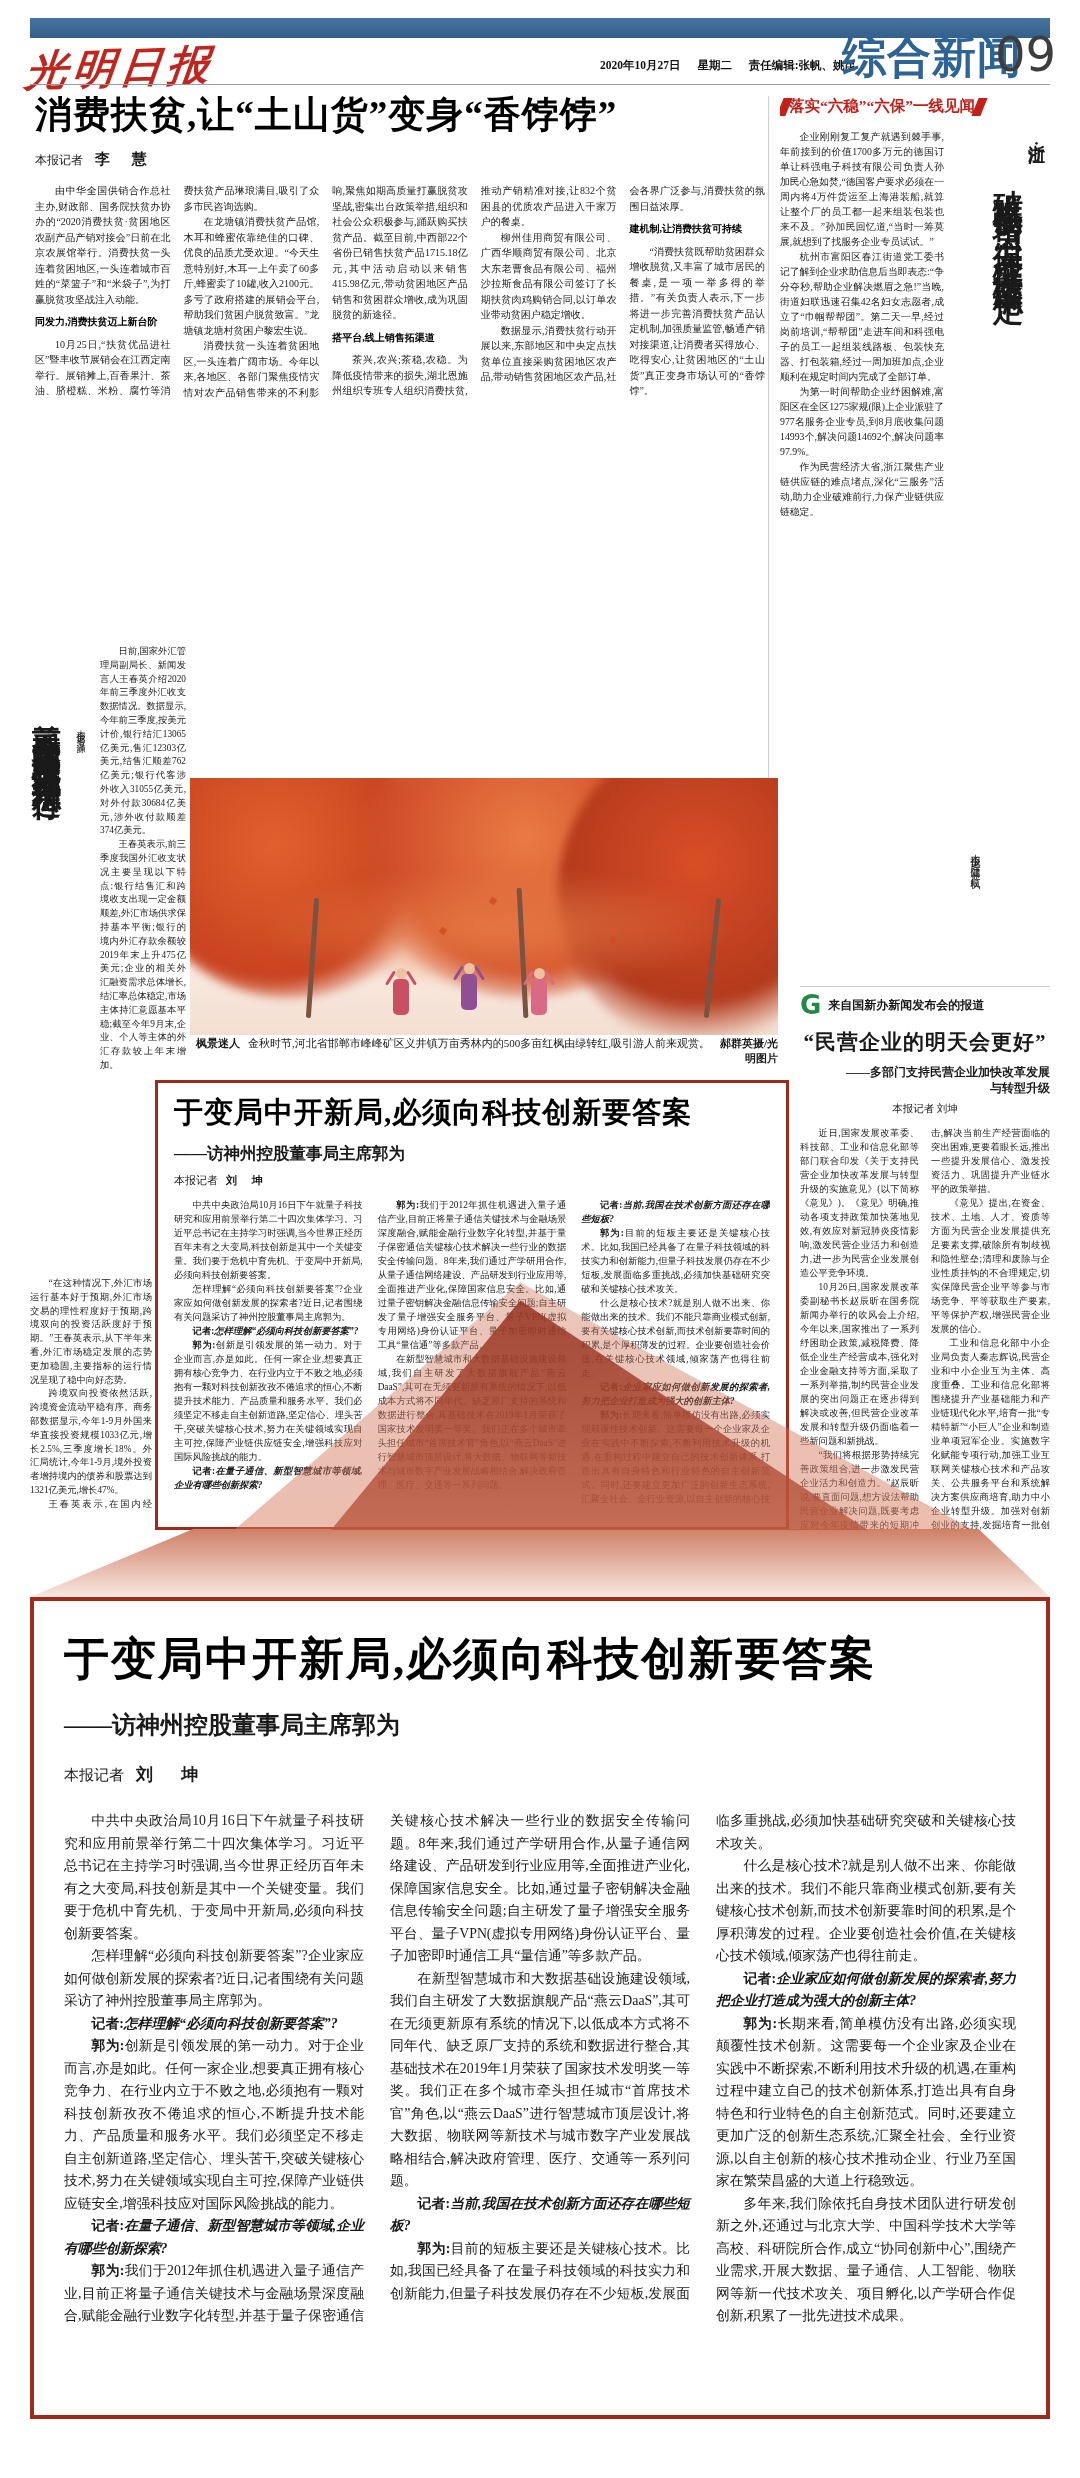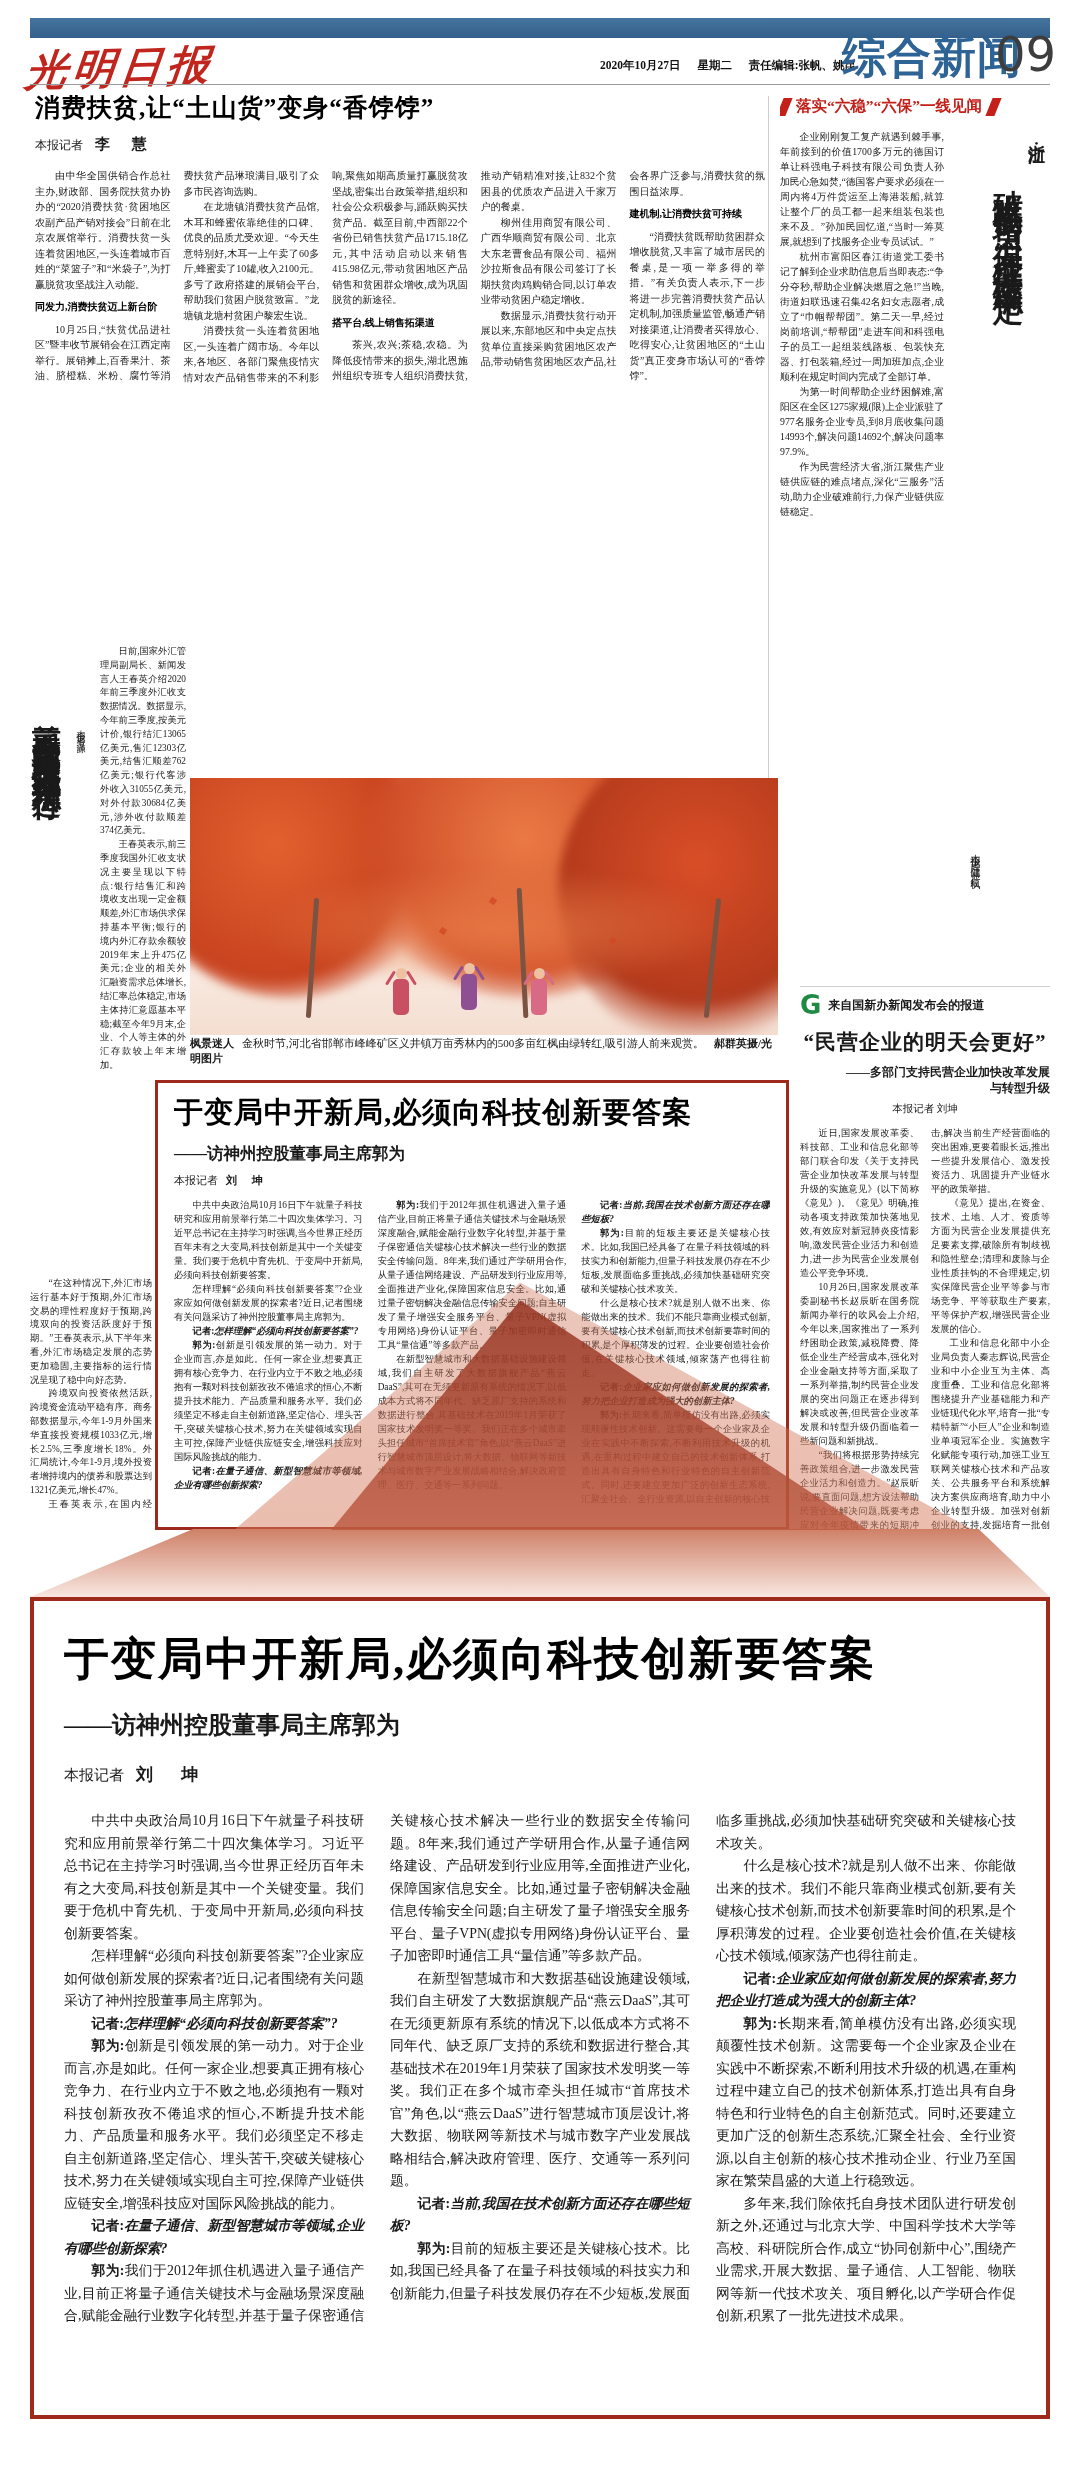--- a/index.html
+++ b/index.html
@@ -18,29 +18,29 @@
   .pagenum{position:absolute;left:995px;top:26px;font-size:48px;color:#3d3d3d;
            font-family:"DejaVu Sans",sans-serif;}
   .head-rule{position:absolute;left:30px;top:84px;width:1020px;height:1px;background:#9b9b9b;}
   
   .para{margin:0;text-indent:2em;}
   .para-h{font-weight:900;text-indent:0;margin:7px 0;color:#000;}
   .para-q{font-weight:bold;font-style:italic;}
   .para-q .lead,.para-a .lead{font-weight:900;font-style:normal;}
   
   .main-art{position:absolute;left:35px;top:92px;width:730px;height:682px;overflow:hidden;}
-  .main-headline{font-size:25px;font-weight:900;letter-spacing:1px;line-height:1.25;color:#000;}
+  .main-headline{font-size:37px;font-weight:900;letter-spacing:1px;line-height:1.25;color:#000;}
   .main-byline{margin-top:12px;font-size:12px;}
   .main-byline .name{font-size:15px;font-weight:bold;letter-spacing:9px;margin-left:12px;text-align:right;}
   .main-body{margin-top:14px;height:560px;column-count:5;column-gap:13px;
              font-size:10px;line-height:15.5px;text-align:justify;overflow:hidden;}
   .vrule-main{position:absolute;left:768px;top:96px;width:1px;height:884px;background:#cfcfcf;}
   
   .zj{position:absolute;left:780px;top:96px;width:270px;height:884px;overflow:hidden;}
-  .zj-label{display:flex;align-items:center;gap:7px;color:#c3201a;font-weight:900;
+  .zj-label{display:flex;align-items:center;color:#c3201a;font-weight:900;
             font-size:15.5px;margin-bottom:12px;}
   .slash{width:9px;height:18px;background:#c3201a;transform:skew(-22deg);}
   .zj-head{float:right;width:98px;height:748px;position:relative;margin-left:8px;}
   .zj-kicker{position:absolute;right:2px;top:2px;writing-mode:vertical-rl;text-orientation:upright;
              font-size:17px;font-weight:900;letter-spacing:2px;}
   .zj-big{position:absolute;right:26px;top:36px;writing-mode:vertical-rl;
           font-size:30px;font-weight:900;letter-spacing:6px;line-height:1.05;height:705px;}
   .zj-byline{position:absolute;right:68px;bottom:4px;writing-mode:vertical-rl;font-size:10px;letter-spacing:2px;}
   .zj-body{font-size:9.8px;line-height:15px;text-align:justify;}
   
@@ -67,21 +67,21 @@
   .trunk{position:absolute;width:5px;background:#7a5342;border-radius:2px;}
   .t1{left:120px;top:120px;height:120px;transform:rotate(4deg);}
   .t2{left:330px;top:110px;height:130px;transform:rotate(-3deg);}
   .t3{left:520px;top:120px;height:120px;transform:rotate(6deg);}
   .person{position:absolute;width:22px;height:60px;}
   .person .head{position:absolute;left:6px;top:0;width:11px;height:11px;border-radius:50%;background:#edc1a2;}
   .person .body{position:absolute;left:3px;top:11px;width:16px;height:36px;border-radius:5px;}
   .person .arm{position:absolute;width:3px;height:16px;border-radius:2px;top:2px;}
   .leaf{position:absolute;width:6px;height:6px;background:#d14a24;transform:rotate(35deg);opacity:.8;}
   .caption{position:absolute;left:190px;top:1036px;width:588px;font-size:11px;line-height:15px;
-           text-align:left;}
+           text-align:right;}
   .caption .cap-label{font-weight:900;margin-right:8px;}
   .caption .credit{font-weight:900;margin-left:10px;}
   
   .mid-box{position:absolute;left:155px;top:1080px;width:634px;height:450px;border:3px solid #9e2a1b;
            background:#fff;box-sizing:border-box;padding:10px 16px;overflow:hidden;}
   .mid-title{font-size:29px;font-weight:900;letter-spacing:1px;color:#000;}
   .mid-sub{font-size:16.5px;font-weight:900;margin-top:10px;}
   .mid-byline{font-size:11px;margin-top:8px;}
   .mid-byline .name{font-weight:bold;letter-spacing:6px;margin-left:8px;}
   .mid-body{margin-top:10px;column-count:3;column-gap:15px;font-size:9.3px;line-height:14px;

